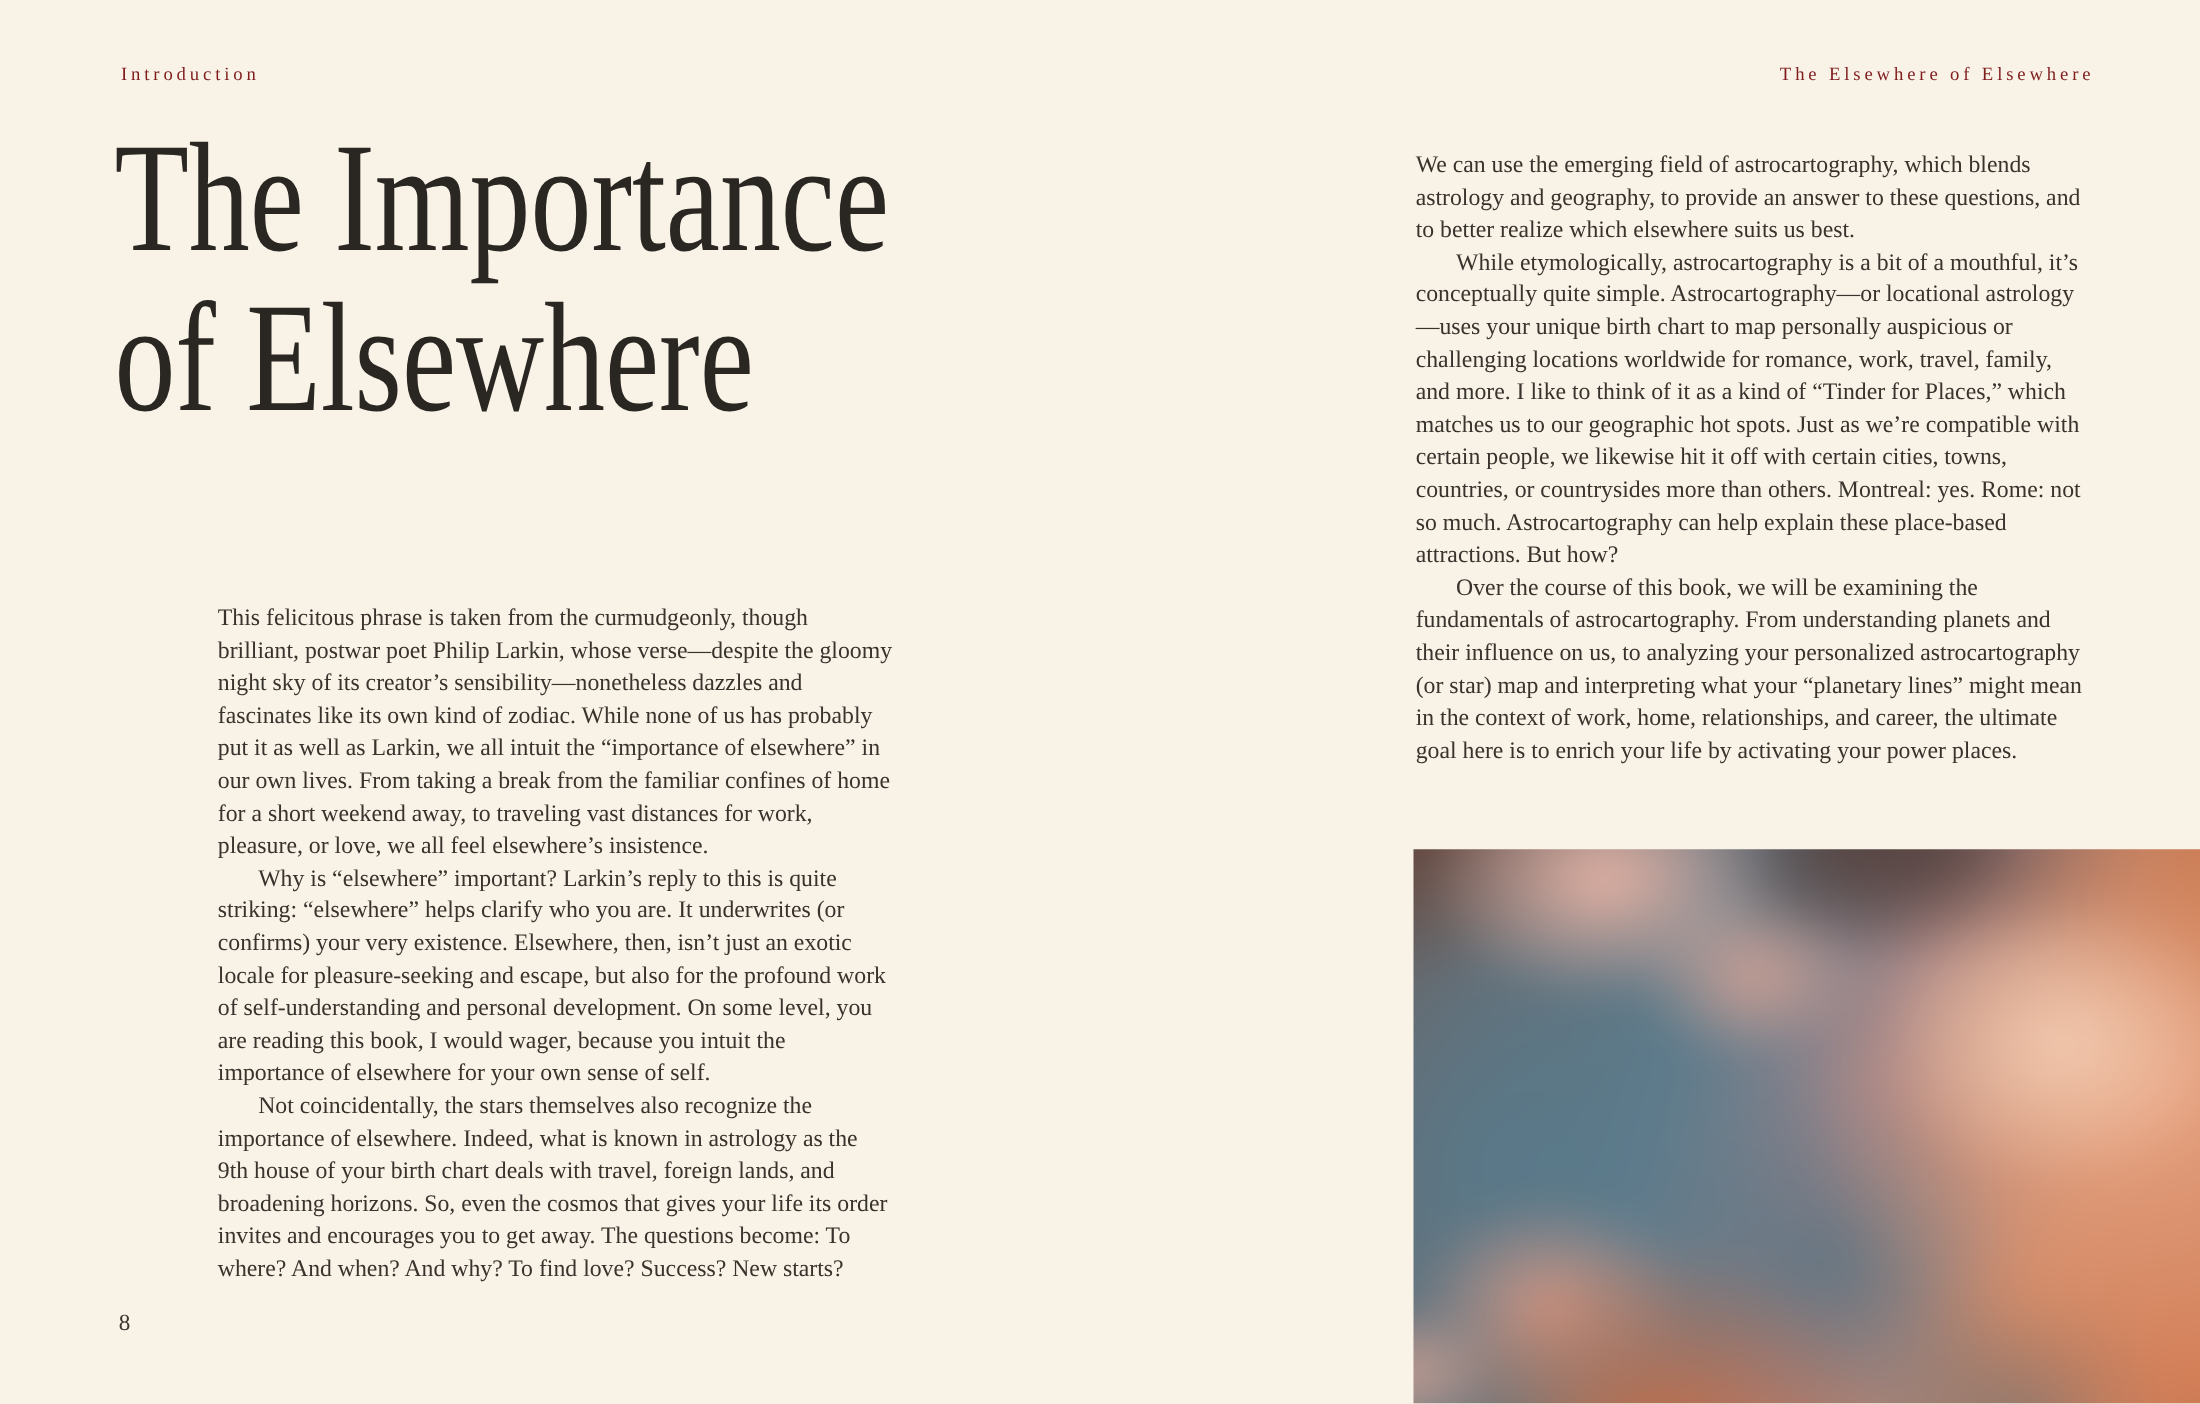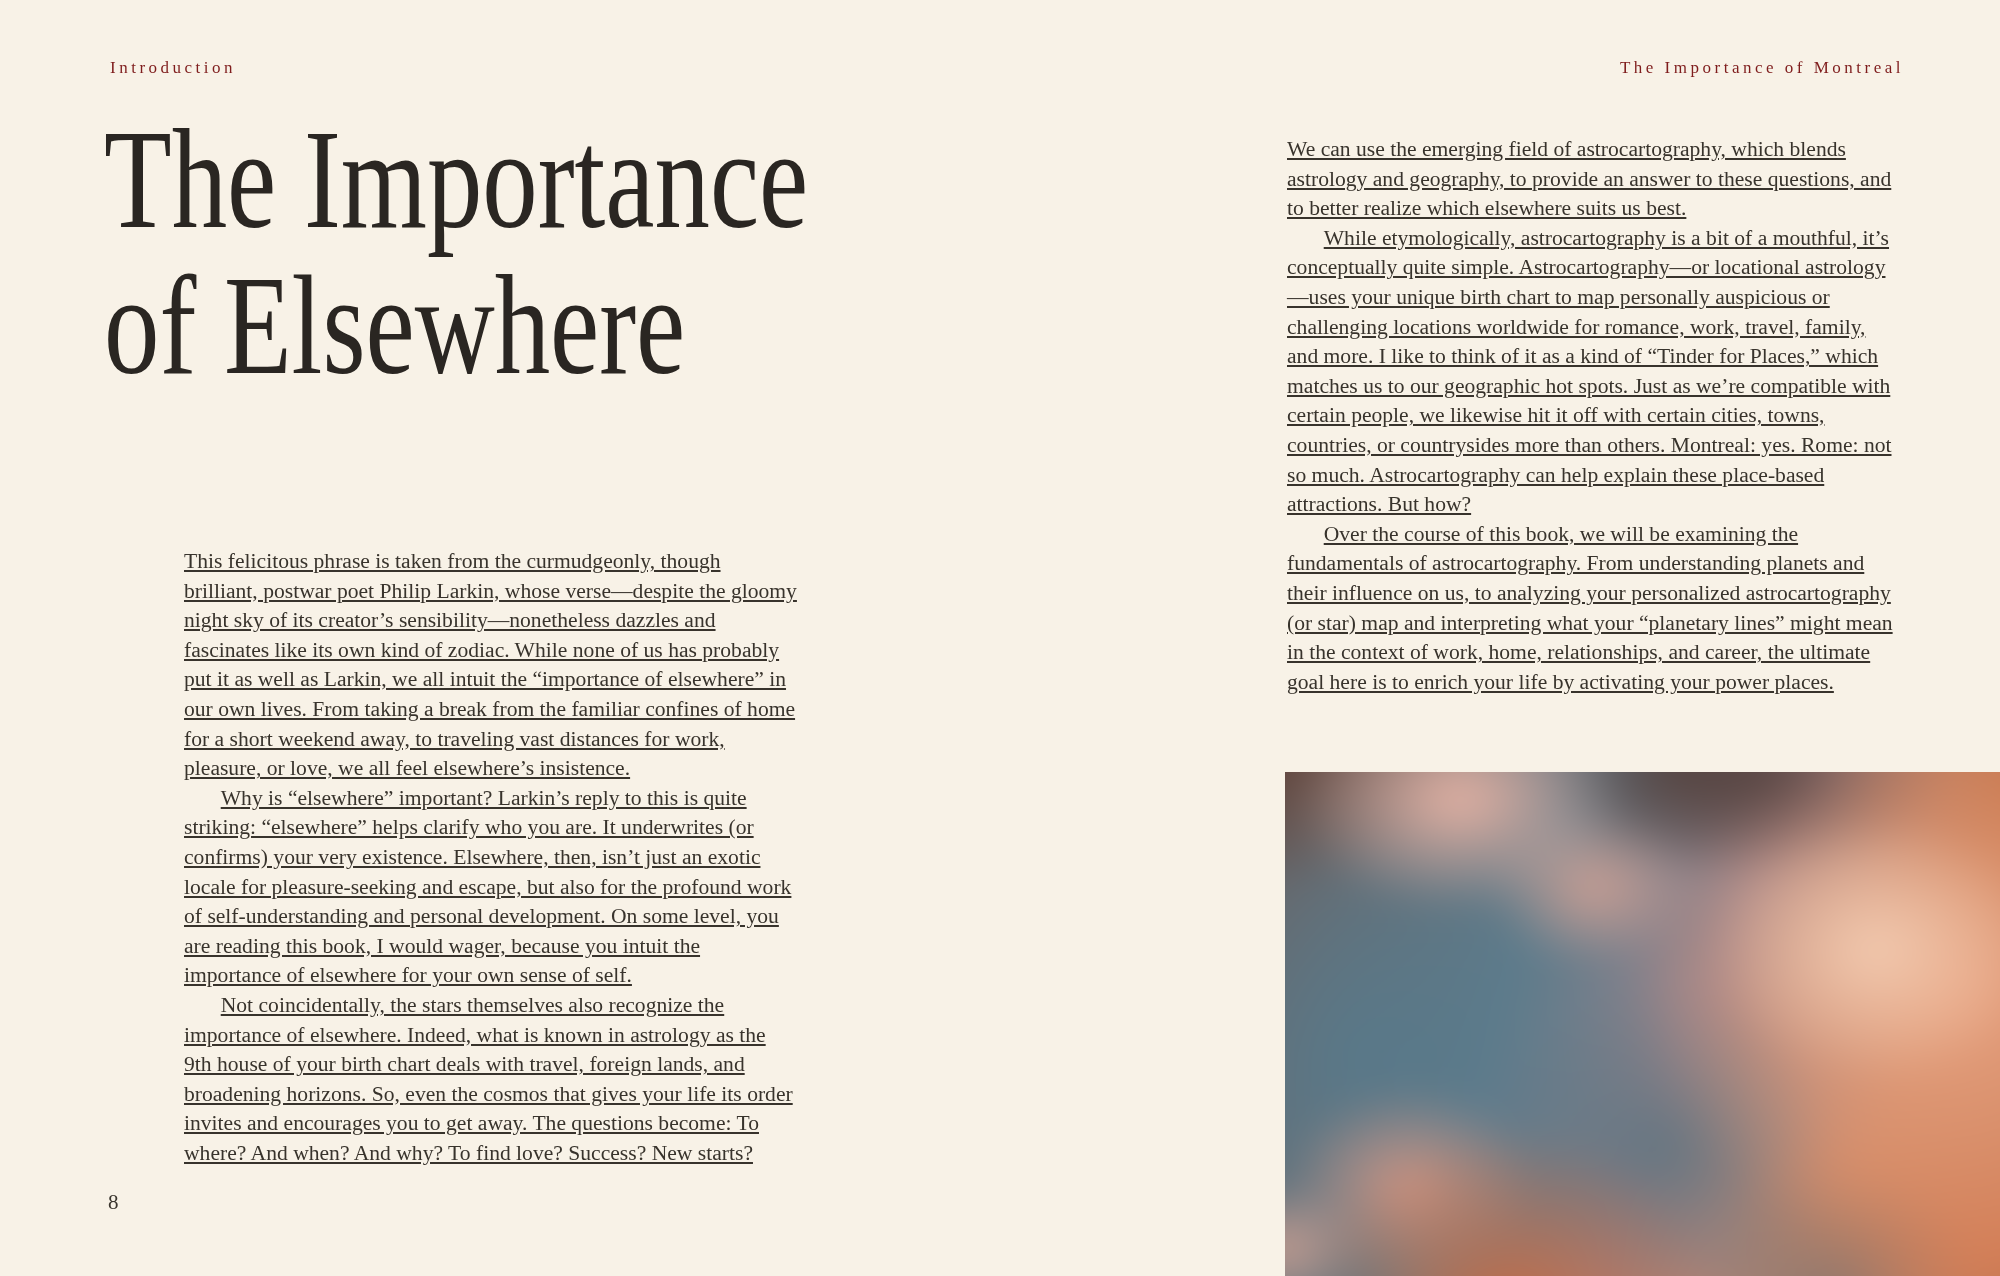--- a/index.html
+++ b/index.html
@@ -40,24 +40,24 @@
     font-weight: 400;
   }
 
   .body-col {
     position: absolute;
     font-size: 21.6px;
     line-height: 29.6px;
     color: #38332c;
     text-align: left;
   }
-  .body-col p { margin: 0; text-decoration: underline; }
+  .body-col p { margin: 0; }
   .body-col p + p { text-indent: 1.7em; }
 
-  .left-col  { left: 184px;  top: 547px; width: 614px; }
+  .left-col  { left: 198px;  top: 547px; width: 614px; }
   .right-col { left: 1287px; top: 135px; width: 612px; }
 
   .page-number {
     position: absolute;
     left: 108px;
     top: 1190px;
     font-size: 21px;
     color: #3b362f;
   }
 
@@ -99,21 +99,21 @@
       radial-gradient(200px 160px at 74% 93%, rgba(86,112,127,0.85) 0%, rgba(86,112,127,0.0) 75%),
       
       linear-gradient(112deg, #74544a 0%, #607d8d 36%, #a08489 55%, #cd8a67 76%, #c87b54 100%);
   }
 </style>
 </head>
 <body>
 
 <div class="running-head left">Introduction</div>
 
-<div class="running-head right">The Importance of Montreal</div>
+<div class="running-head right">The Elsewhere of Elsewhere</div>
 
 <div class="chapter-title">
   <div>The Importance</div>
   <div>of Elsewhere</div>
 </div>
 
 <div class="body-col left-col">
   <p>This felicitous phrase is taken from the curmudgeonly, though brilliant, postwar poet Philip Larkin, whose verse—despite the gloomy night sky of its creator’s sensibility—nonetheless dazzles and fascinates like its own kind of zodiac. While none of us has probably put it as well as Larkin, we all intuit the “importance of elsewhere” in our own lives. From taking a break from the familiar confines of home for a short weekend away, to traveling vast distances for work, pleasure, or love, we all feel elsewhere’s insistence.</p>
   <p>Why is “elsewhere” important? Larkin’s reply to this is quite striking: “elsewhere” helps clarify who you are. It underwrites (or confirms) your very existence. Elsewhere, then, isn’t just an exotic locale for pleasure-seeking and escape, but also for the profound work of self-understanding and personal development. On some level, you are reading this book, I would wager, because you intuit the importance of elsewhere for your own sense of self.</p>
   <p>Not coincidentally, the stars themselves also recognize the importance of elsewhere. Indeed, what is known in astrology as the 9th house of your birth chart deals with travel, foreign lands, and broadening horizons. So, even the cosmos that gives your life its order invites and encourages you to get away. The questions become: To where? And when? And why? To find love? Success? New starts?</p>

